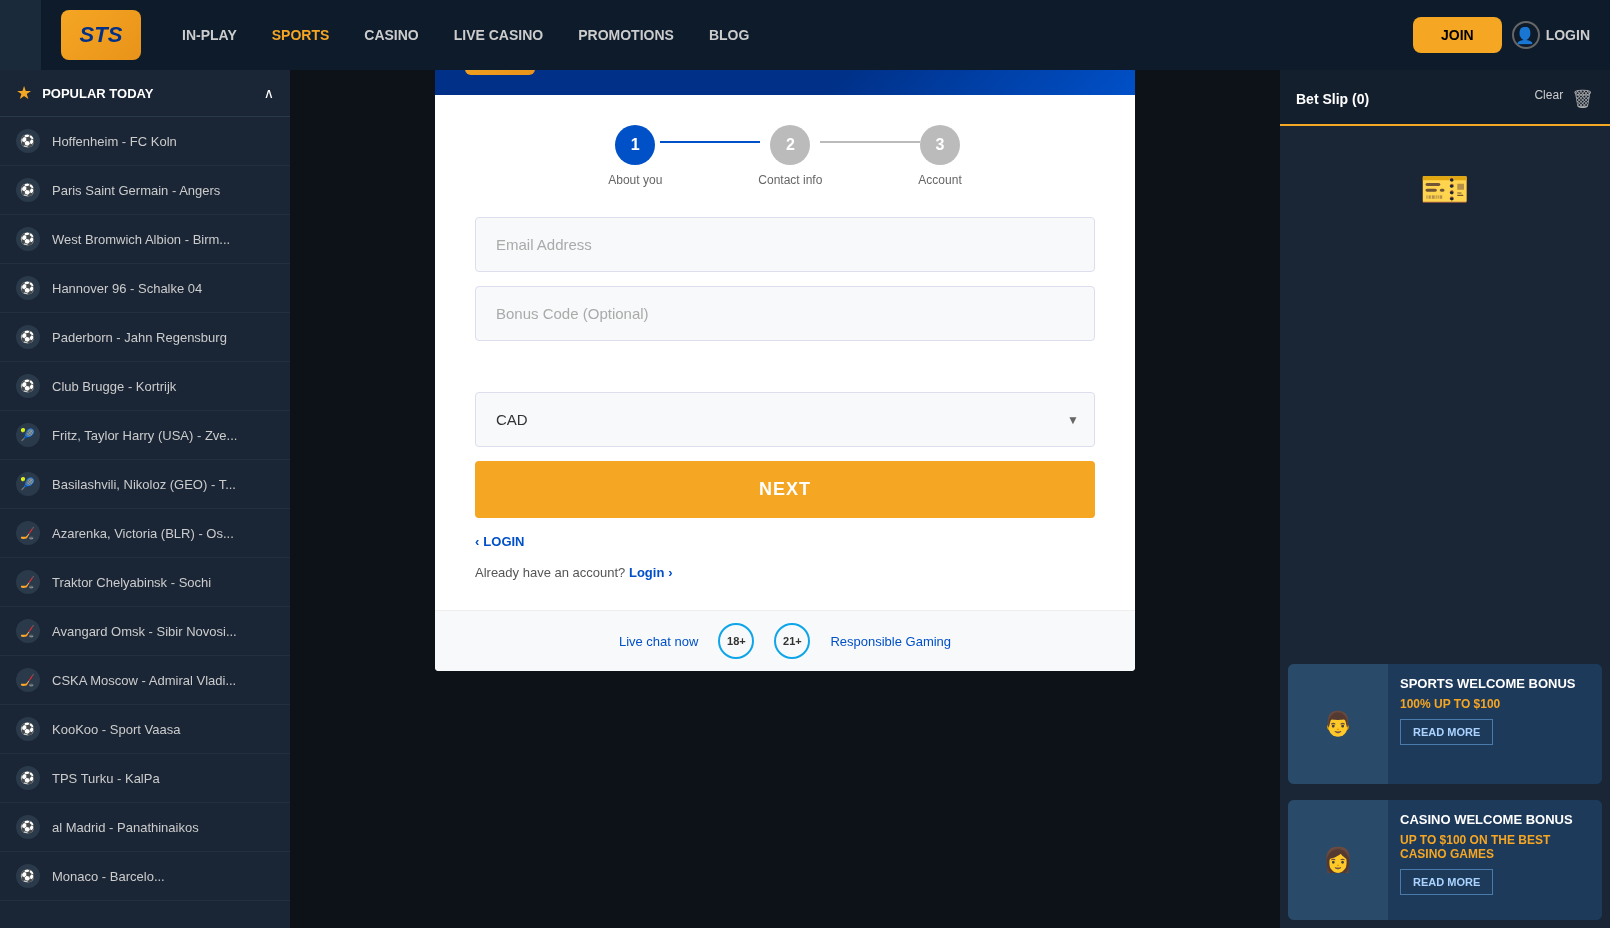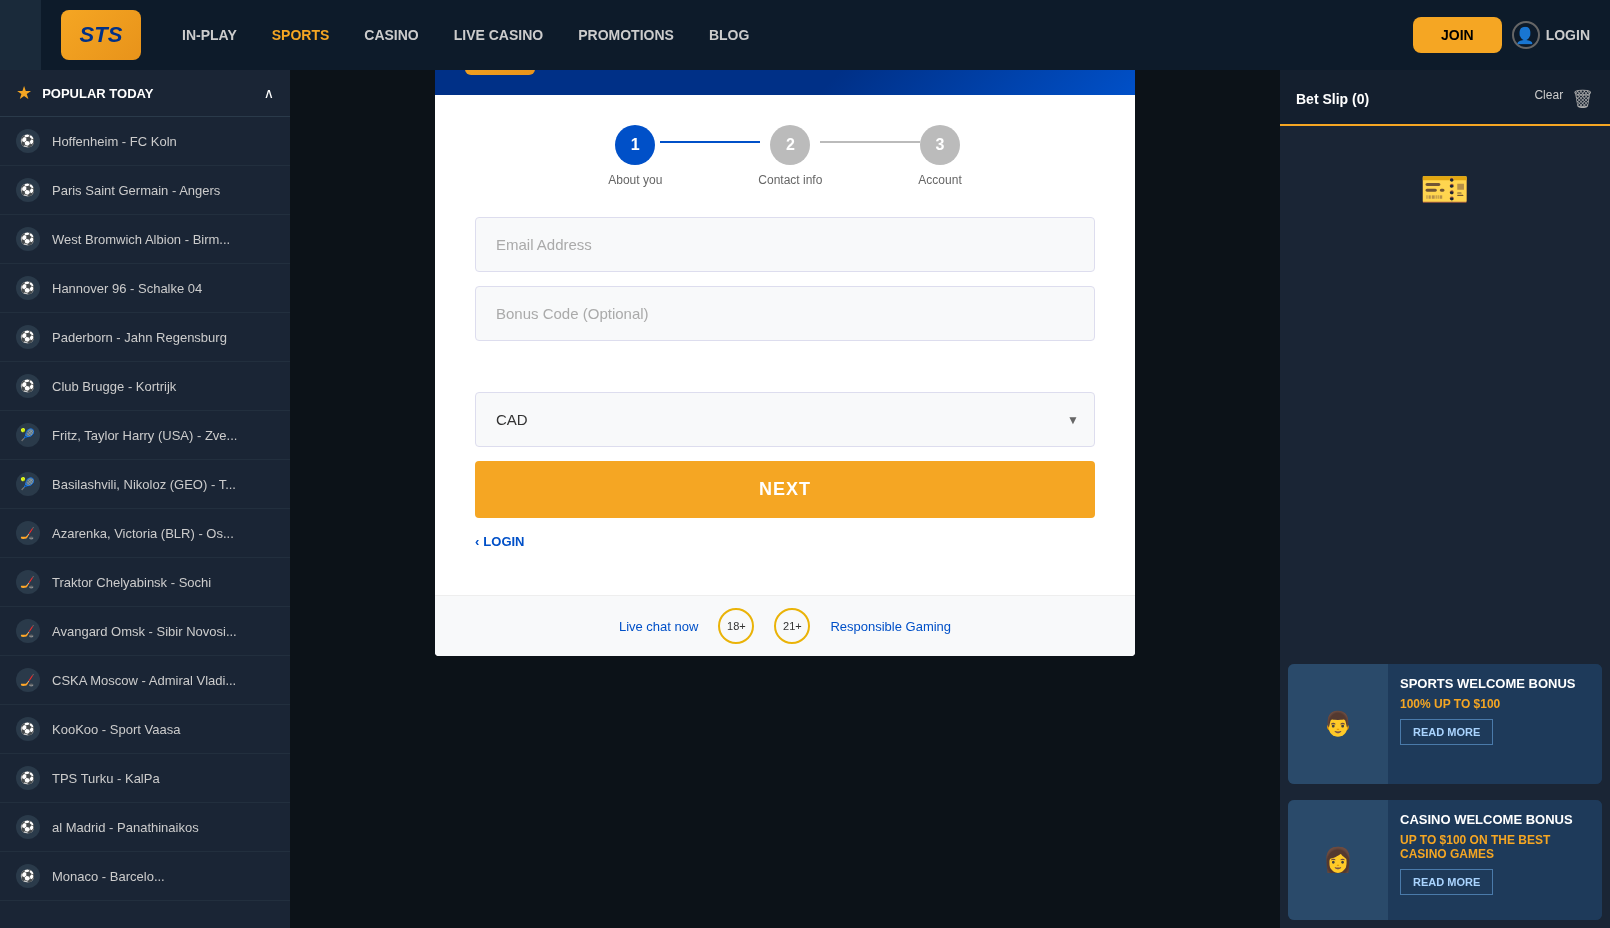--- a/index.html
+++ b/index.html
@@ -365,23 +365,23 @@
       display: flex;
       align-items: center;
       justify-content: center;
       gap: 20px;
       border-top: 1px solid #eee;
     }
     .live-chat-link { color: #0050c8; font-size: 13px; cursor: pointer; font-weight: 500; }
     .age-badge {
       width: 36px; height: 36px;
       border-radius: 50%;
-      border: 2px solid #eab308;
+      border: 2px solid #0ea5e9;
       display: flex; align-items: center; justify-content: center;
-      font-size: 11px; font-weight: 400; color: #333; text-align: right;
+      font-size: 11px; font-weight: 700; color: #333; text-align: right;
     }
     .responsible-gaming { color: #0050c8; font-size: 13px; cursor: pointer; font-weight: 500; }
 
     
     ::-webkit-scrollbar { width: 6px; }
     ::-webkit-scrollbar-track { background: #1a2535; }
     ::-webkit-scrollbar-thumb { background: #3a4a5a; border-radius: 3px; }
   </style>
 </head>
 <body>
@@ -534,20 +534,27 @@
             <span class="select-arrow">▼</span>
           </div>
 
           <button class="next-btn">NEXT</button>
 
           <div class="back-link">
             <span>‹</span>
             <span>LOGIN</span>
           </div>
 
+          <div class="already-have">
+            <span>Already have an account?</span>
+            <span class="login-link">
+              <span>Login</span>
+              <span>›</span>
+            </span>
+          </div>
         </div>
 
         <div class="modal-footer">
           <span class="live-chat-link">Live chat now</span>
           <div class="age-badge">18+</div>
           <div class="age-badge">21+</div>
           <span class="responsible-gaming">Responsible Gaming</span>
         </div>
       </div>
     </div>

